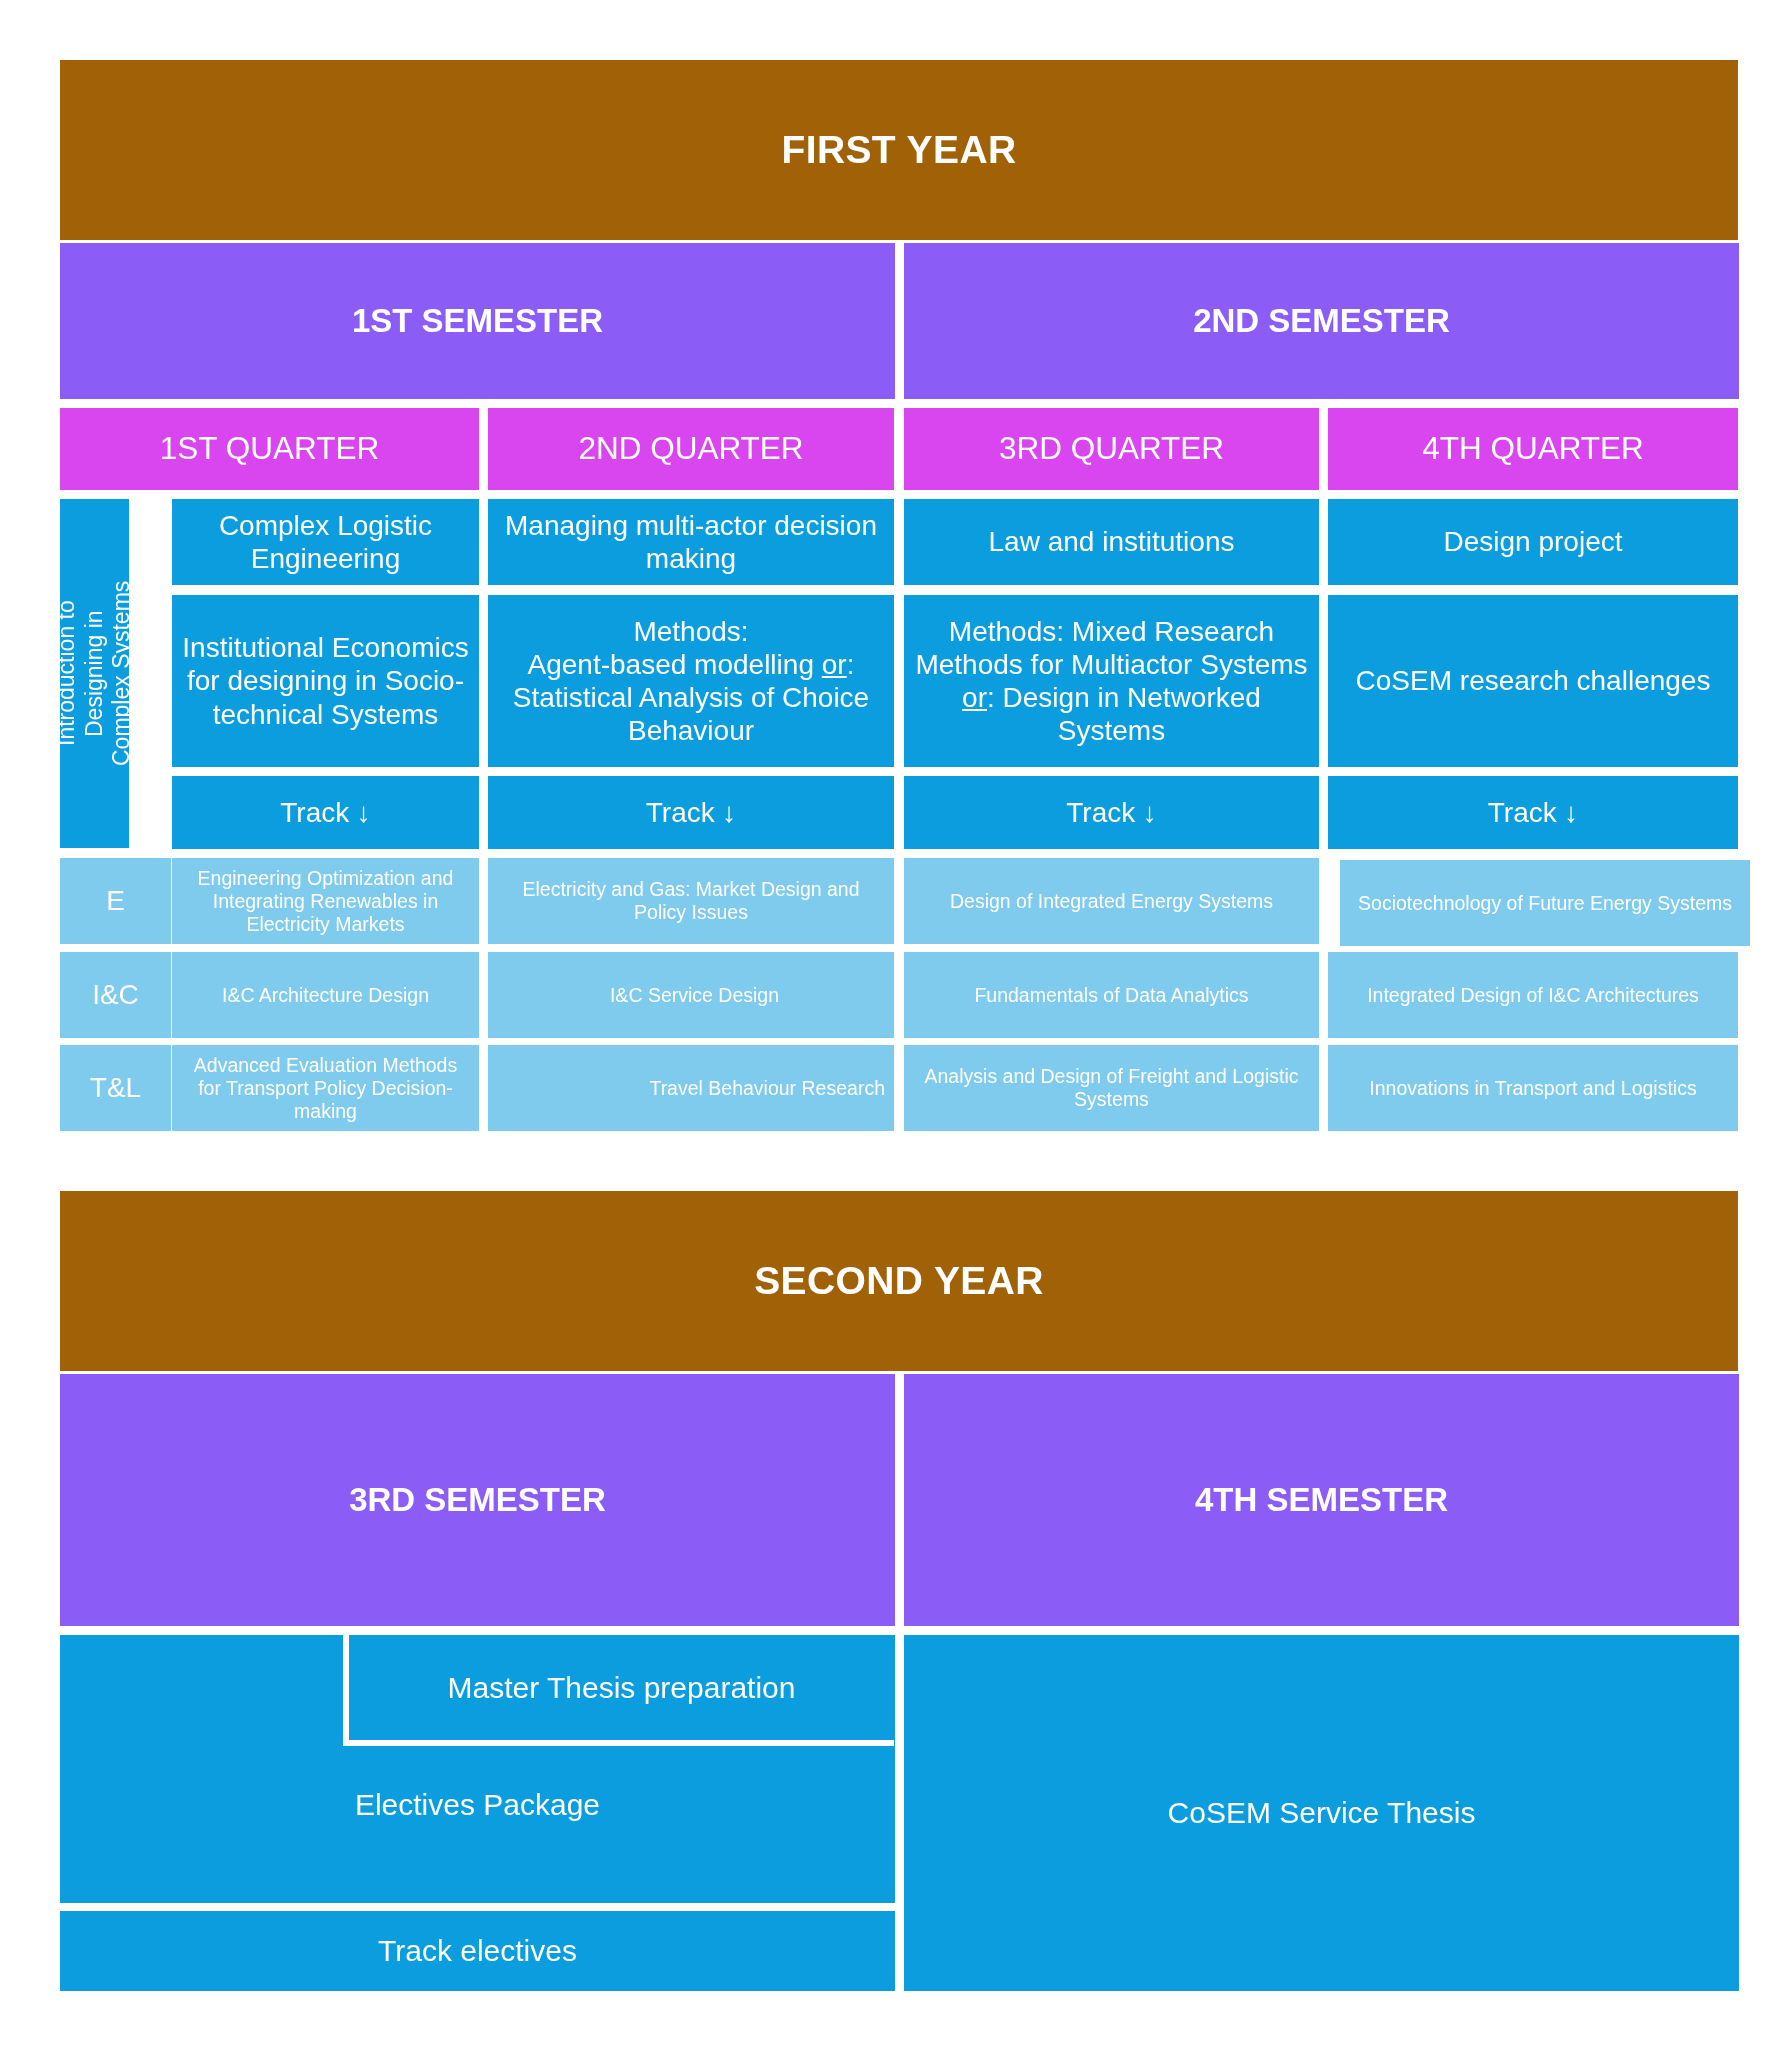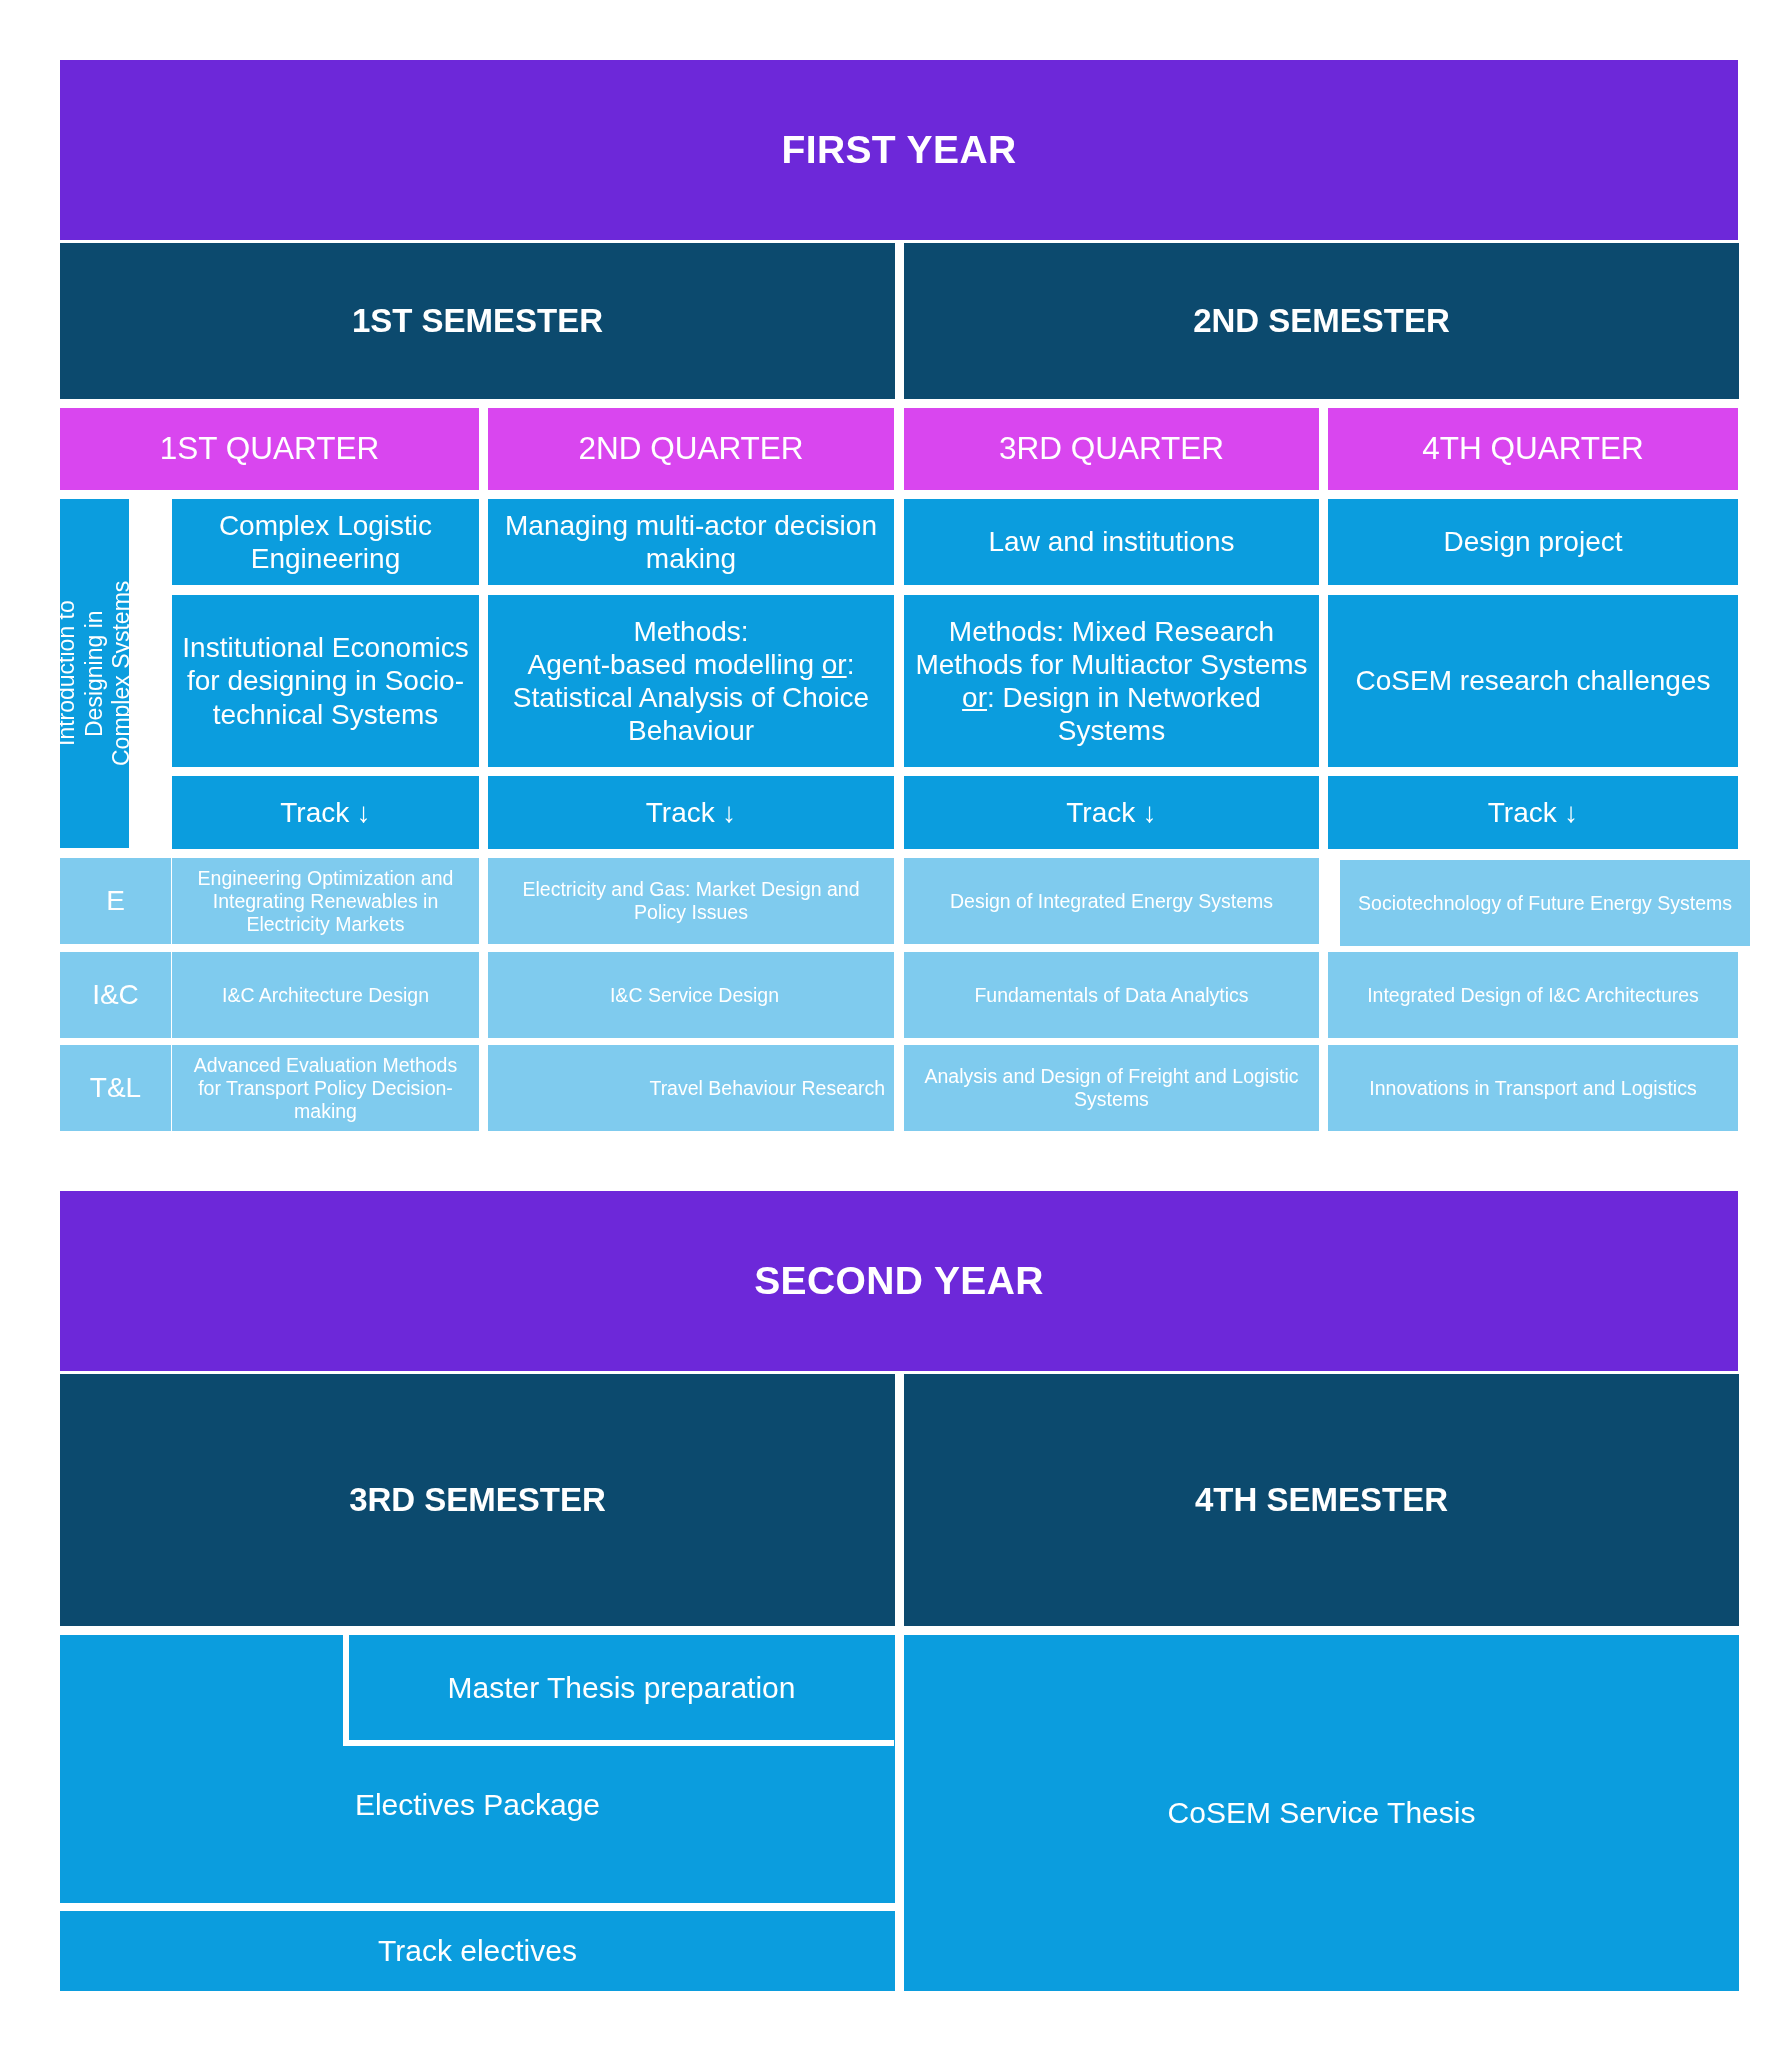--- a/index.html
+++ b/index.html
@@ -28,27 +28,27 @@
     box-sizing: border-box;
     display: flex;
     align-items: center;
     justify-content: center;
     text-align: center;
     color: #ffffff;
     line-height: 1.18;
   }
 
   .year-band {
-    background: #6d28d9;
+    background: #a16207;
     font-weight: bold;
     letter-spacing: 0.4px;
   }
 
   .semester {
-    background: #0c4a6e;
+    background: #8b5cf6;
     font-weight: bold;
   }
 
   .quarter {
     background: #d946ef;
     font-weight: normal;
     text-align: center;
   }
 
   .course {

